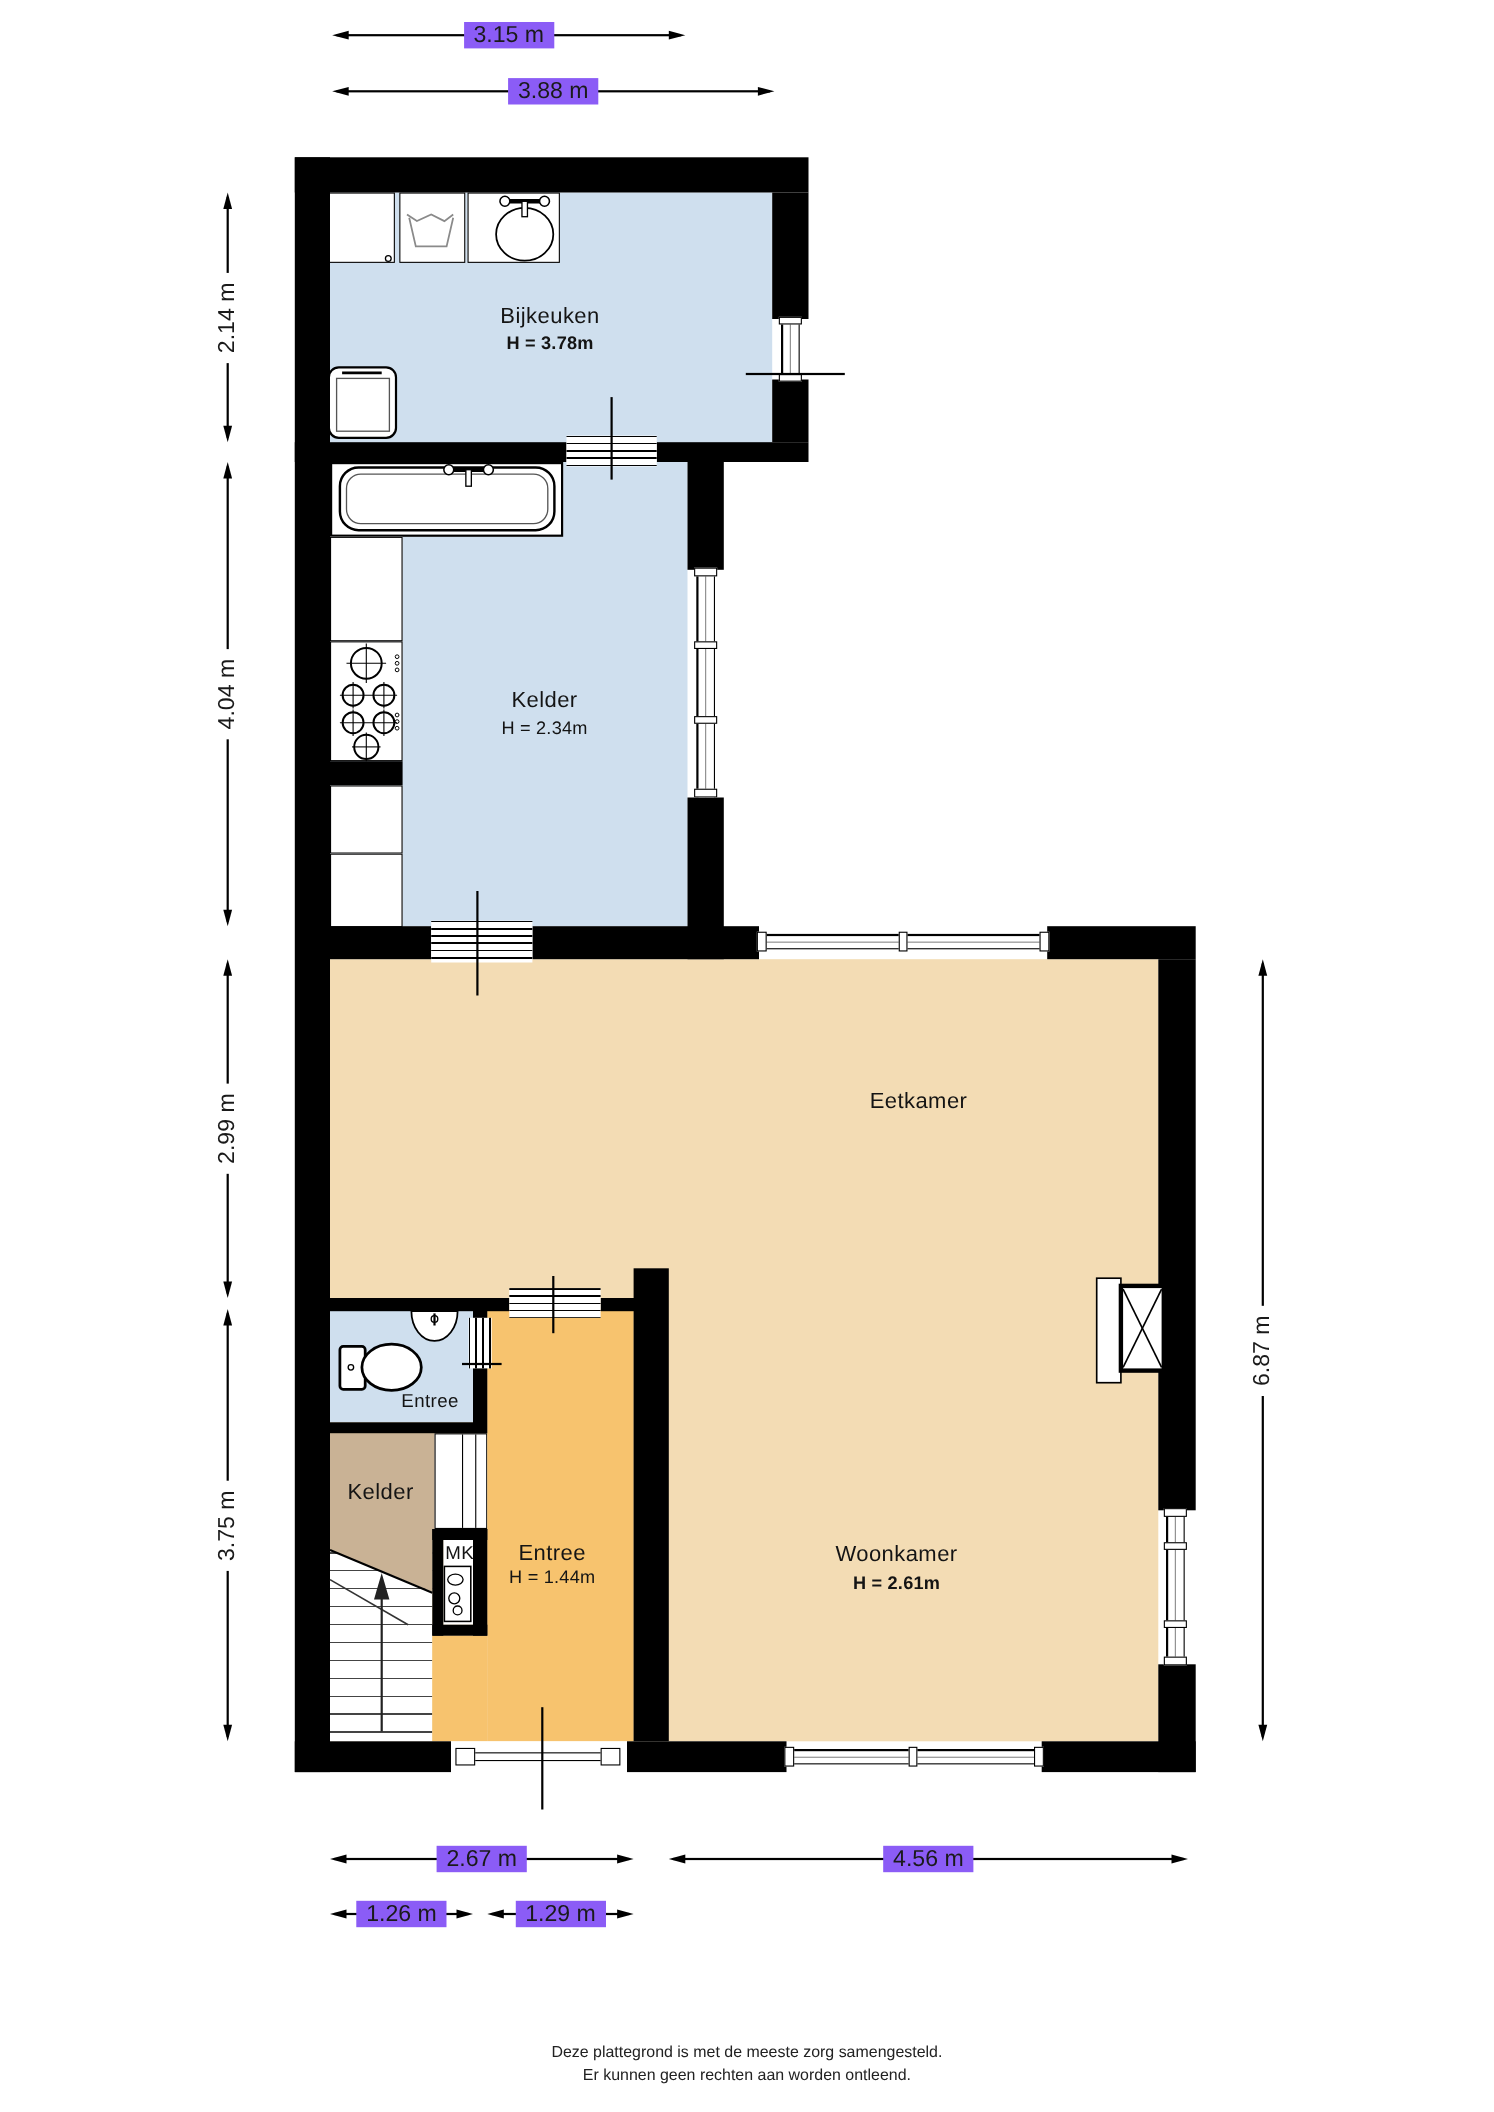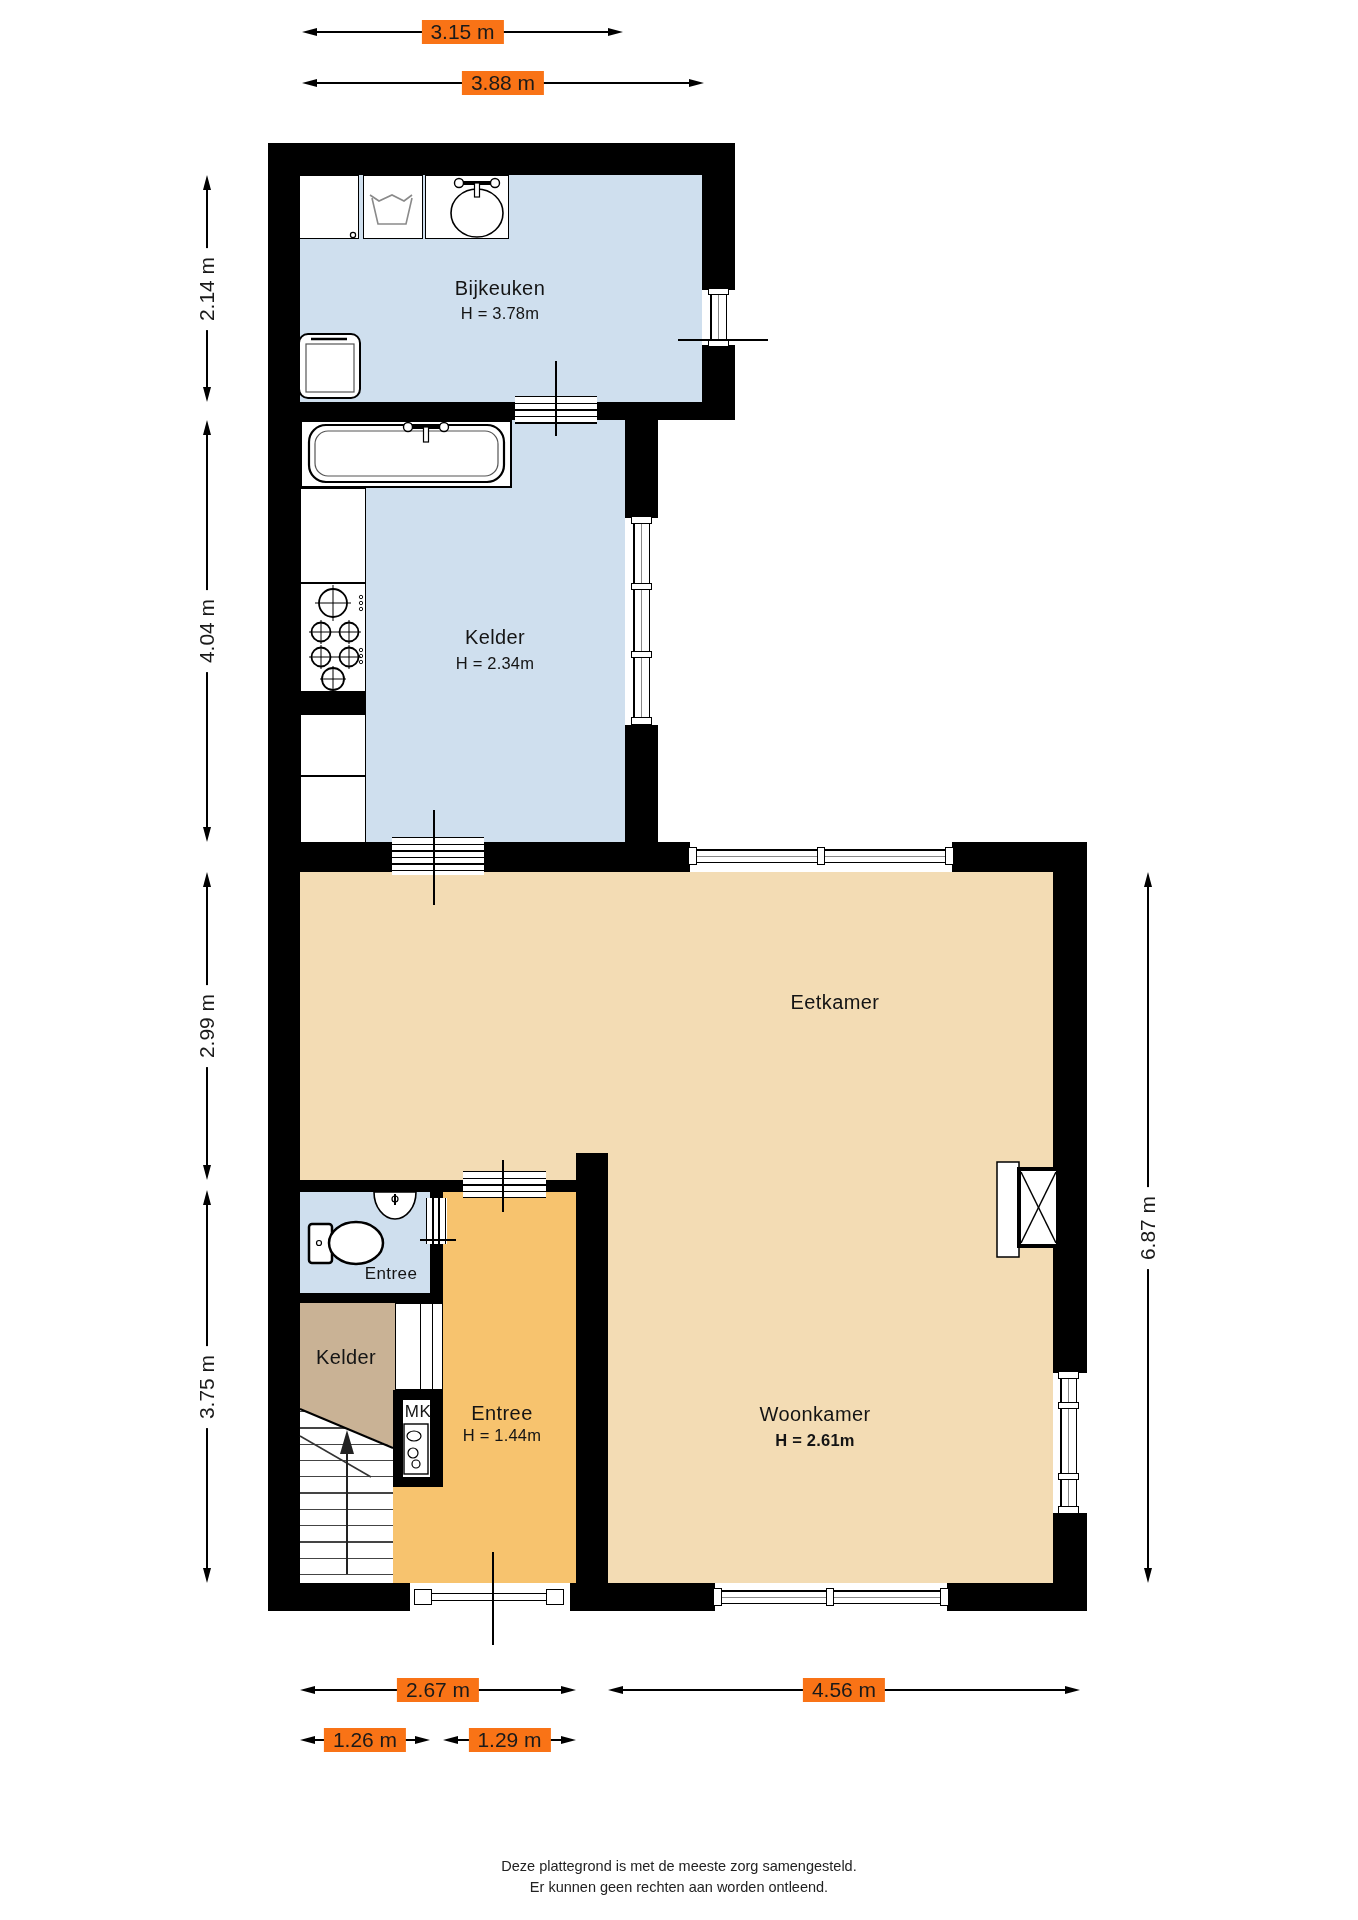--- a/index.html
+++ b/index.html
@@ -30,21 +30,21 @@
     background-image:repeating-linear-gradient(90deg,#000 0,#000 1.4px,transparent 1.4px,transparent 6.2px);}
   .tick{position:absolute;background:#000;}
   
   .dim-h{position:absolute;height:14px;}
   .dim-h .ln{position:absolute;left:4px;right:4px;top:50%;height:1.3px;margin-top:-.65px;background:#000;}
   .dim-h .ah-l{position:absolute;left:0;top:50%;margin-top:-4.5px;width:0;height:0;
     border-top:4.5px solid transparent;border-bottom:4.5px solid transparent;border-right:15px solid #000;}
   .dim-h .ah-r{position:absolute;right:0;top:50%;margin-top:-4.5px;width:0;height:0;
     border-top:4.5px solid transparent;border-bottom:4.5px solid transparent;border-left:15px solid #000;}
   .dim-h .lb{position:absolute;left:50%;top:50%;transform:translate(-50%,-50%);
-    background:#f97316;padding:0 9px;font-size:21px;white-space:nowrap;}
+    background:#8b5cf6;padding:0 9px;font-size:21px;white-space:nowrap;}
   .dim-v{position:absolute;width:14px;}
   .dim-v .ln{position:absolute;top:4px;bottom:4px;left:50%;width:1.3px;margin-left:-.65px;background:#000;}
   .dim-v .ah-t{position:absolute;top:0;left:50%;margin-left:-4.5px;width:0;height:0;
     border-left:4.5px solid transparent;border-right:4.5px solid transparent;border-bottom:15px solid #000;}
   .dim-v .ah-b{position:absolute;bottom:0;left:50%;margin-left:-4.5px;width:0;height:0;
     border-left:4.5px solid transparent;border-right:4.5px solid transparent;border-top:15px solid #000;}
   .dim-v .lb{position:absolute;left:50%;top:50%;transform:translate(-50%,-50%) rotate(-90deg);
     background:#fff;padding:0 9px;font-size:21px;white-space:nowrap;}
   .footer-line{position:absolute;left:0;width:100%;text-align:center;font-size:14.5px;color:#222;}
   svg.overlay{position:absolute;left:0;top:0;pointer-events:none;}
@@ -252,21 +252,21 @@
 
     <g>
       <rect x="997" y="1162" width="22" height="95" fill="#fff" stroke="#000" stroke-width="1.5"></rect>
       <rect x="1019" y="1169" width="39" height="77" fill="#fff" stroke="#000" stroke-width="4"></rect>
       <line x1="1021" y1="1172" x2="1056" y2="1243" stroke="#000" stroke-width="1.5"></line>
       <line x1="1056" y1="1172" x2="1021" y2="1243" stroke="#000" stroke-width="1.5"></line>
     </g>
   </svg>
 
   <div class="lbl" style="left:500px;top:288px;">Bijkeuken</div>
-  <div class="lbl sub" style="left:500px;top:313px;">H = 3.78m</div>
+  <div class="lbl sub" style="left:500px;top:313px;font-weight:bold;">H = 3.78m</div>
 
   <div class="lbl" style="left:495px;top:637px;">Kelder</div>
   <div class="lbl sub" style="left:495px;top:663px;">H = 2.34m</div>
 
   <div class="lbl" style="left:835px;top:1002px;text-align:right;">Eetkamer</div>
 
   <div class="lbl small" style="left:391px;top:1274px;">Entree</div>
   <div class="lbl" style="left:346px;top:1357px;">Kelder</div>
   <div class="lbl small" style="left:418px;top:1412px;">MK</div>
 

